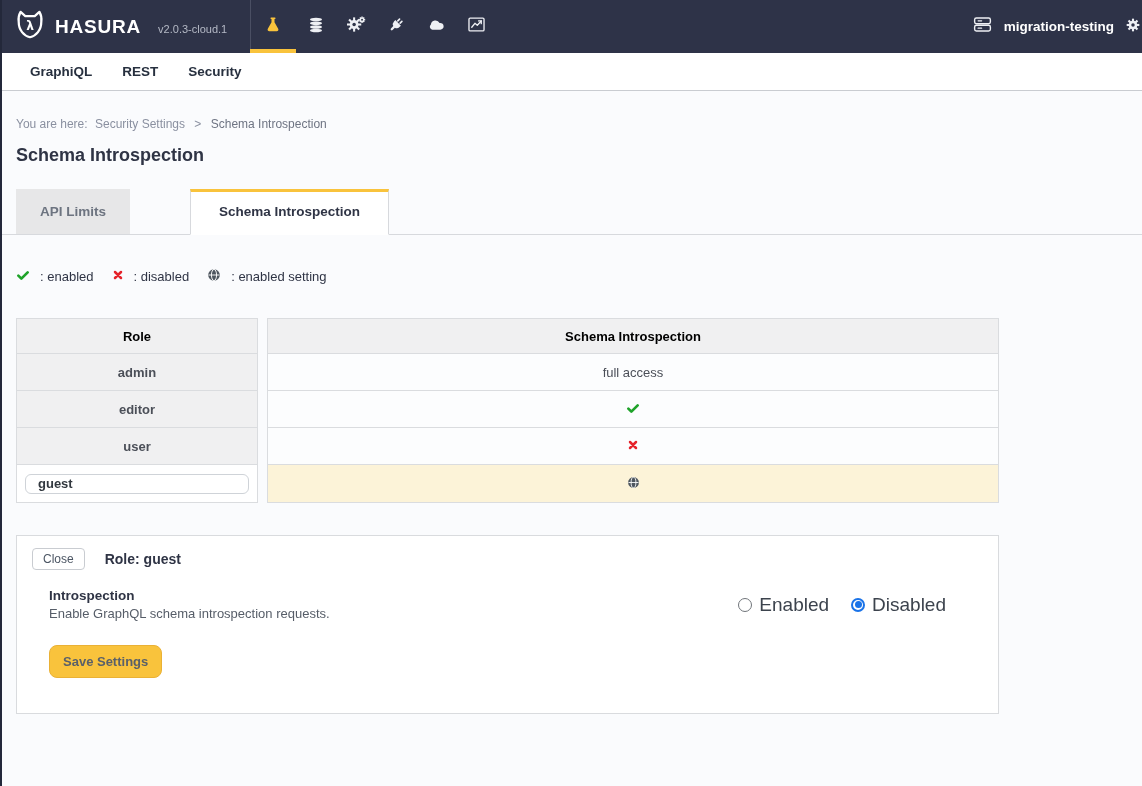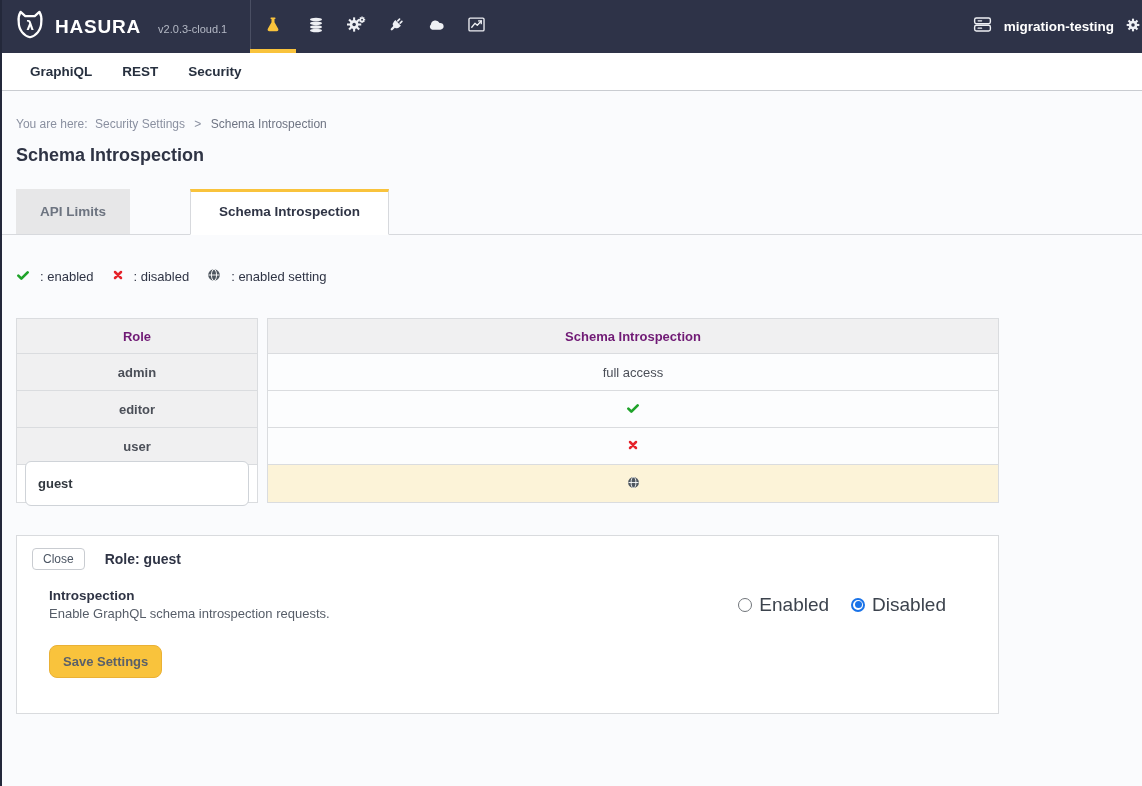--- a/index.html
+++ b/index.html
@@ -53,27 +53,27 @@
   .legend { margin-top:33px; display:flex; align-items:center; gap:18px; font-size:13px; color:#2f3445; }
   .legend-item { display:flex; align-items:center; gap:9px; }
   .legend-item svg { margin-right:1px; }
 
   
   .role-table { margin-top:33px; width:983px; display:flex; gap:9px; }
   .tcol-left { width:242px; display:flex; flex-direction:column; }
   .tcol-right { flex:1; display:flex; flex-direction:column; }
   .cell { border:1px solid #dadcdf; border-top:0; display:flex; align-items:center; justify-content:center; font-size:13px; color:#4b4f58; }
   .cell:first-child { border-top:1px solid #dadcdf; }
-  .cell.hdr { height:36px; background:#f0f0f1; font-weight:bold; color:#701a75; }
+  .cell.hdr { height:36px; background:#f0f0f1; font-weight:bold; color:#000000; }
   .cell.role { height:37px; background:#f0f0f1; font-weight:bold; }
   .cell.val { height:37px; background:#fcfdfe; }
   .cell.role-input-cell { height:38px; background:#fff; padding:0 8px; }
   .cell.val.highlight { height:38px; background:#fcf3d8; }
   .role-input {
-    width:100%; height:45px; border:1px solid #cfd3d8; border-radius:6px; background:#fff;
+    width:100%; height:20px; border:1px solid #cfd3d8; border-radius:6px; background:#fff;
     font-family:inherit; font-size:13px; font-weight:bold; color:#32383f; padding:0 12px; outline:none;
   }
 
   
   .panel { margin-top:32px; width:983px; min-height:179px; background:#fff; border:1px solid #d9dbde; }
   .panel-header { padding:12px 0 0 15px; display:flex; align-items:center; gap:20px; }
   .close-btn { background:#fff; border:1px solid #c9ccd1; border-radius:4px; padding:3px 10px; font-family:inherit; font-size:12px; color:#4b5563; cursor:pointer; }
   .role-label { font-weight:bold; font-size:14px; color:#2f3445; }
   .panel-body { margin:18px 52px 0 32px; display:flex; justify-content:space-between; align-items:center; }
   .setting-title { font-weight:bold; font-size:13.5px; color:#2f3445; }

